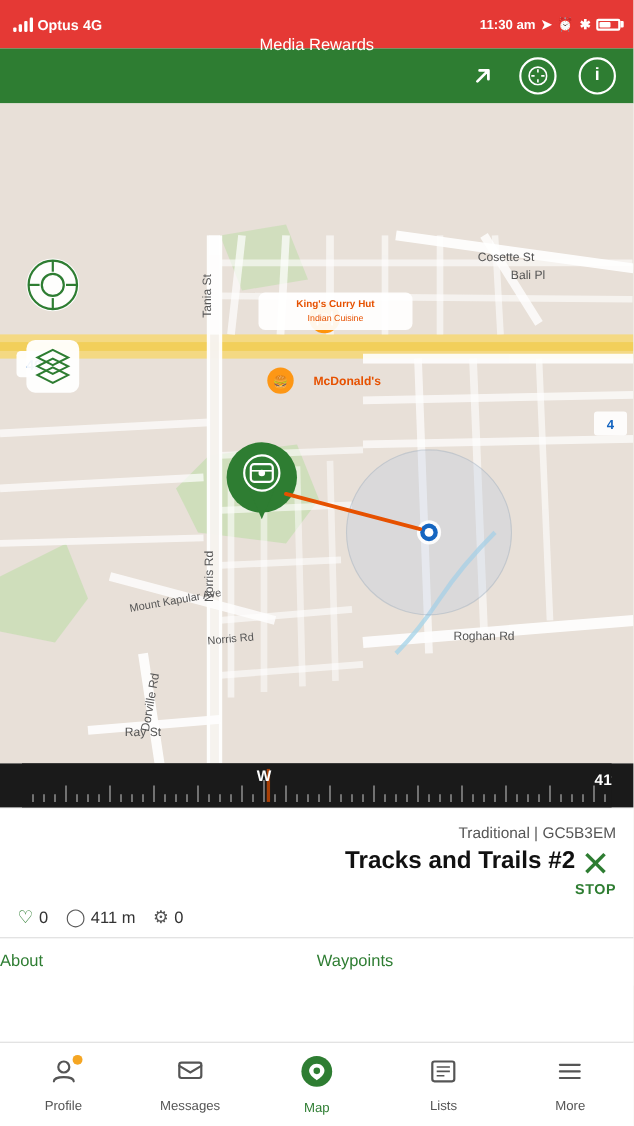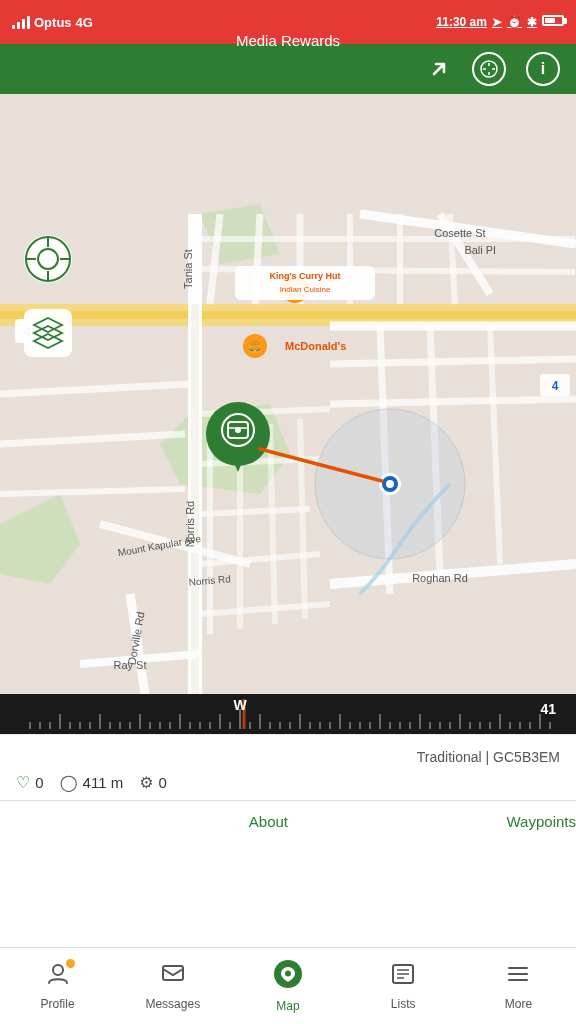--- a/index.html
+++ b/index.html
@@ -9,21 +9,21 @@
     
     #status-bar {
       width: 100%; height: 44px;
       background: #e53935;
       display: flex; align-items: center; justify-content: space-between;
       padding: 0 12px;
       color: white; font-size: 13px; font-weight: 600; gap: 36px;
     }
     .status-left { display: flex; align-items: center; gap: 4px; }
     .status-center { position: absolute; left: 50%; transform: translateX(-50%); font-size: 15px; font-weight: 500; margin-top: 37px; }
-    .status-right { display: flex; gap: 5px; font-size: 12px; text-decoration: underline; }
+    .status-right { display: flex; align-items: center; gap: 5px; font-size: 12px; }
     .signal-bars { display: flex; align-items: flex-end; gap: 2px; }
     .bar { background: white; width: 3px; border-radius: 1px; }
     .battery-icon { width: 22px; height: 11px; border: 2px solid white; border-radius: 2px; position: relative; display: flex; align-items: center; padding: 1px; }
     .battery-icon::after { content: ''; position: absolute; right: -5px; top: 50%; transform: translateY(-50%); width: 3px; height: 6px; background: white; border-radius: 0 1px 1px 0; }
     .battery-fill { background: white; height: 100%; width: 61%; border-radius: 1px; }
 
     
     #app-header {
       width: 100%; height: 50px;
       background: #2e7d32;
@@ -69,21 +69,21 @@
     .stat-item { display: flex; align-items: center; gap: 5px; font-size: 15px; color: #333; }
     .stat-icon-heart { color: #2e7d32; font-size: 16px; }
     .stat-icon-circle { color: #555; font-size: 16px; }
     .stat-icon-bug { color: #555; font-size: 16px; }
 
     
     #sub-tabs {
       display: flex; border-top: 1px solid #ddd; background: white;
       padding: 0 0;
     }
-    .sub-tab { flex: 1; text-align: right; padding: 12px 0; font-size: 15px; color: #2e7d32; font-weight: 500; border-bottom: 2px solid transparent; cursor: pointer; }
+    .sub-tab { flex: 1; text-align: left; padding: 12px 0; font-size: 15px; color: #2e7d32; font-weight: 500; border-bottom: 2px solid transparent; cursor: pointer; }
     .sub-tab:first-child { border-bottom-color: transparent; }
 
     
     #bottom-nav {
       position: absolute; bottom: 0; left: 0; width: 100%; height: 77px;
       background: white; border-top: 1px solid #ddd;
       display: flex; align-items: center;
     }
     .nav-item { flex: 1; display: flex; flex-direction: column; align-items: center; justify-content: center; gap: 4px; cursor: pointer; padding: 8px 0; }
     .nav-icon { font-size: 24px; color: #555; position: relative; }
@@ -328,20 +328,27 @@
 
       <text x="220" y="16" text-anchor="middle" font-size="14" font-weight="bold" fill="white">W</text>
 
       <text x="540" y="20" text-anchor="middle" font-size="14" font-weight="bold" fill="white">411 m</text>
     </svg>
   </div>
 </div>
 
 <div id="cache-panel">
   <div class="cache-type">Traditional | GC5B3EM</div>
+  <div class="cache-title-row">
+    <div class="cache-title">Tracks and Trails #2</div>
+    <div class="stop-btn">
+      <div class="stop-x">✕</div>
+      <div class="stop-label">STOP</div>
+    </div>
+  </div>
   <div class="cache-stats">
     <div class="stat-item">
       <span class="stat-icon-heart">♡</span>
       <span>0</span>
     </div>
     <div class="stat-item">
       <span class="stat-icon-circle">◯</span>
       <span>411 m</span>
     </div>
     <div class="stat-item">

